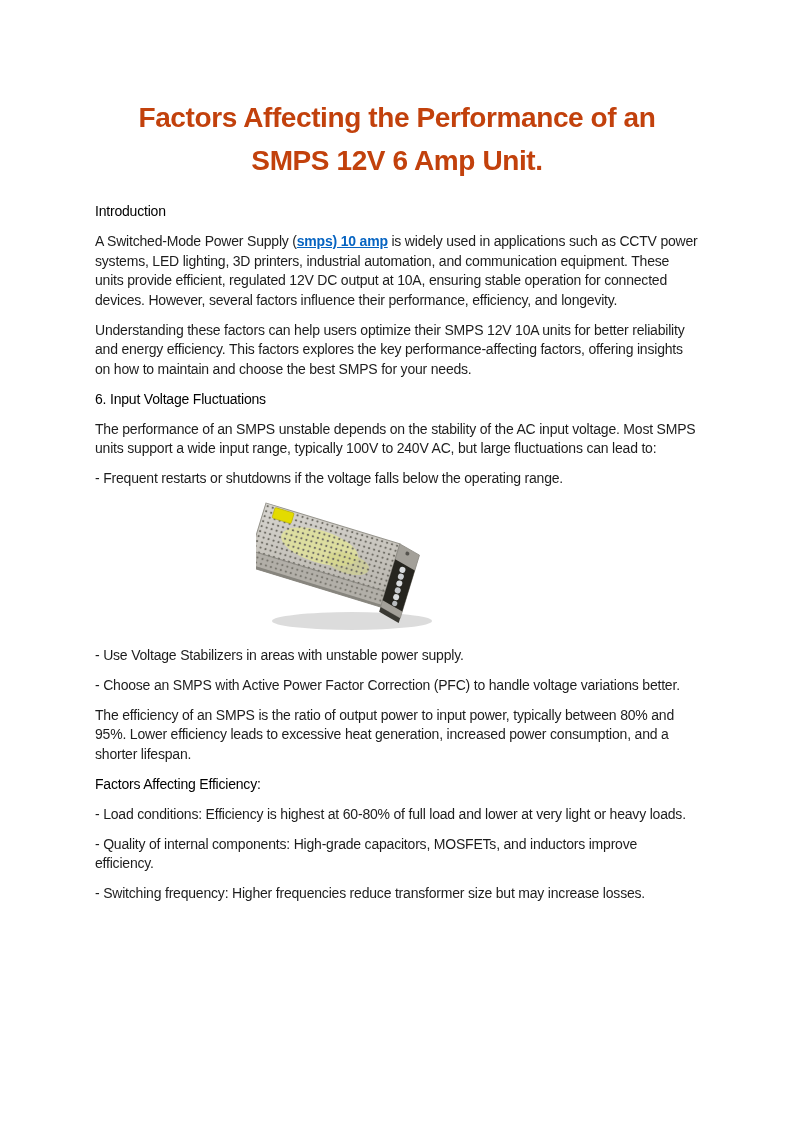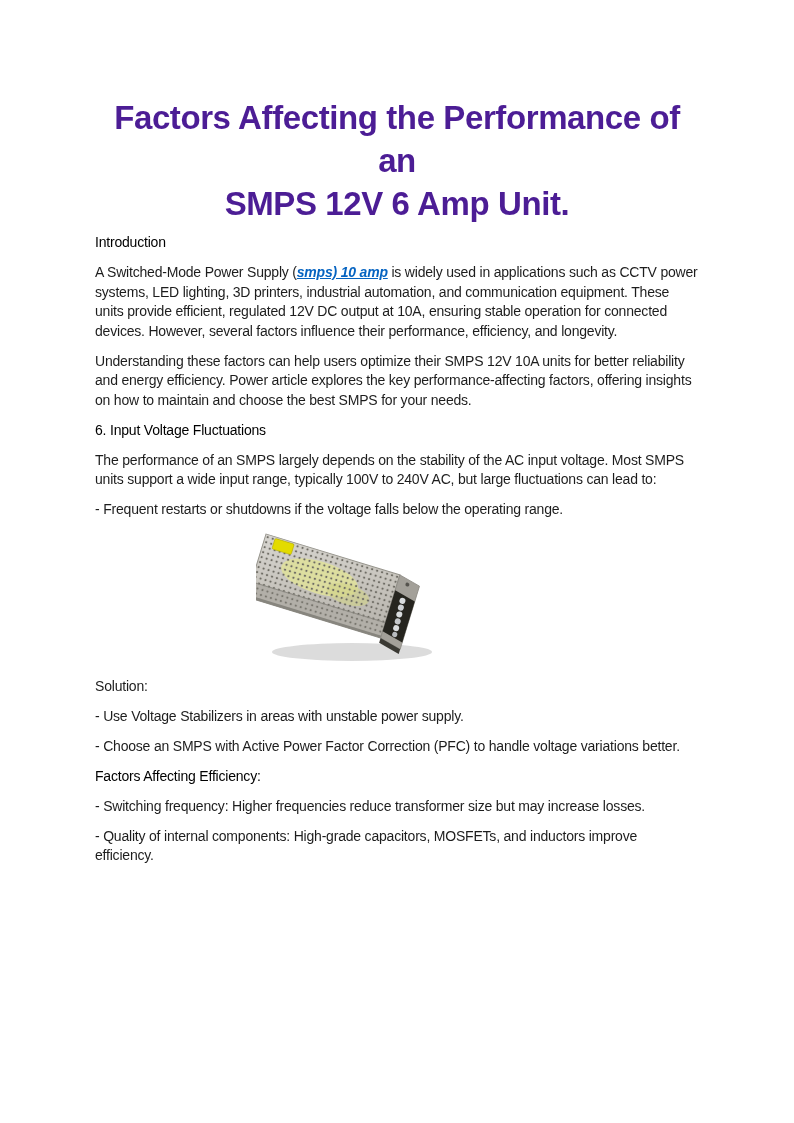--- a/index.html
+++ b/index.html
@@ -12,37 +12,36 @@
   }
   .content{
     position:absolute;
     left:95px;top:96px;width:604px;
     color:#1d1d1d;
     font-size:14px;
     letter-spacing:-0.2px;
     line-height:19.5px;
   }
   .doc-title{
-    margin:0 0 8px 0;
-    font-size:33px;
+    margin:0 0 20px 0;
+    font-size:28px;
     line-height:43px;
     font-weight:700;
-    color:#4c1d95;
+    color:#c2410c;
     text-align:center;
     letter-spacing:-0.4px;
   }
   .doc-title span{display:block;}
   p{margin:0 0 10.5px 0;}
   .bold{font-weight:400;color:#000000;}
   a.doc-link{
     color:#0563c1;
     font-weight:700;
     text-decoration:underline;
     cursor:pointer;
-    font-style:italic;
   }
   .img-wrap{
     margin:-8px 0 10.5px 161px;
     width:178px;height:144px;
   }
 </style>
 </head>
 <body>
 
 <div class="page">
@@ -50,25 +49,25 @@
 
     <h1 class="doc-title">
       <span>Factors Affecting the Performance of an</span>
       <span>SMPS 12V 6 Amp Unit.</span>
     </h1>
 
     <p class="bold">Introduction</p>
 
     <p><span>A Switched-Mode Power Supply (</span><a class="doc-link">smps) 10 amp</a><span> is widely used in applications such as CCTV power systems, LED lighting, 3D printers, industrial automation, and communication equipment. These units provide efficient, regulated 12V DC output at 10A, ensuring stable operation for connected devices. However, several factors influence their performance, efficiency, and longevity.</span></p>
 
-    <p>Understanding these factors can help users optimize their SMPS 12V 10A units for better reliability and energy efficiency. Power article explores the key performance-affecting factors, offering insights on how to maintain and choose the best SMPS for your needs.</p>
+    <p>Understanding these factors can help users optimize their SMPS 12V 10A units for better reliability and energy efficiency. This factors explores the key performance-affecting factors, offering insights on how to maintain and choose the best SMPS for your needs.</p>
 
     <p class="bold">6. Input Voltage Fluctuations</p>
 
-    <p>The performance of an SMPS largely depends on the stability of the AC input voltage. Most SMPS units support a wide input range, typically 100V to 240V AC, but large fluctuations can lead to:</p>
+    <p>The performance of an SMPS unstable depends on the stability of the AC input voltage. Most SMPS units support a wide input range, typically 100V to 240V AC, but large fluctuations can lead to:</p>
 
     <p>- Frequent restarts or shutdowns if the voltage falls below the operating range.</p>
 
     <div class="img-wrap">
       <svg width="178" height="144" viewBox="0 0 178 144">
         <defs>
           <pattern id="holes" width="5.2" height="5.2" patternUnits="userSpaceOnUse">
             <circle cx="2.6" cy="2.6" r="1.15" fill="#6e6c64"></circle>
           </pattern>
           <linearGradient id="topGrad" x1="0" y1="0" x2="1" y2="1">
@@ -102,26 +101,27 @@
           <circle cx="151" cy="38" r="3" fill="#d9dcde"></circle>
           <circle cx="151.5" cy="45" r="3" fill="#c4c7ca"></circle>
           <circle cx="152" cy="52" r="3" fill="#d9dcde"></circle>
           <circle cx="152.5" cy="58.5" r="2.6" fill="#b9bcbf"></circle>
 
           <polygon points="140,66 162,71 162,76 140,71" fill="#3a3933"></polygon>
         </g>
       </svg>
     </div>
 
-    <p>Solution:</p>
 
     <p>- Use Voltage Stabilizers in areas with unstable power supply.</p>
     <p>- Choose an SMPS with Active Power Factor Correction (PFC) to handle voltage variations better.</p>
 
 
+    <p>The efficiency of an SMPS is the ratio of output power to input power, typically between 80% and 95%. Lower efficiency leads to excessive heat generation, increased power consumption, and a shorter lifespan.</p>
 
     <p class="bold">Factors Affecting Efficiency:</p>
 
+    <p>- Load conditions: Efficiency is highest at 60-80% of full load and lower at very light or heavy loads.</p>
+    <p>- Quality of internal components: High-grade capacitors, MOSFETs, and inductors improve efficiency.</p>
     <p>- Switching frequency: Higher frequencies reduce transformer size but may increase losses.</p>
-    <p>- Quality of internal components: High-grade capacitors, MOSFETs, and inductors improve efficiency.</p>
 
   </div>
 </div>
 
 </body></html>

